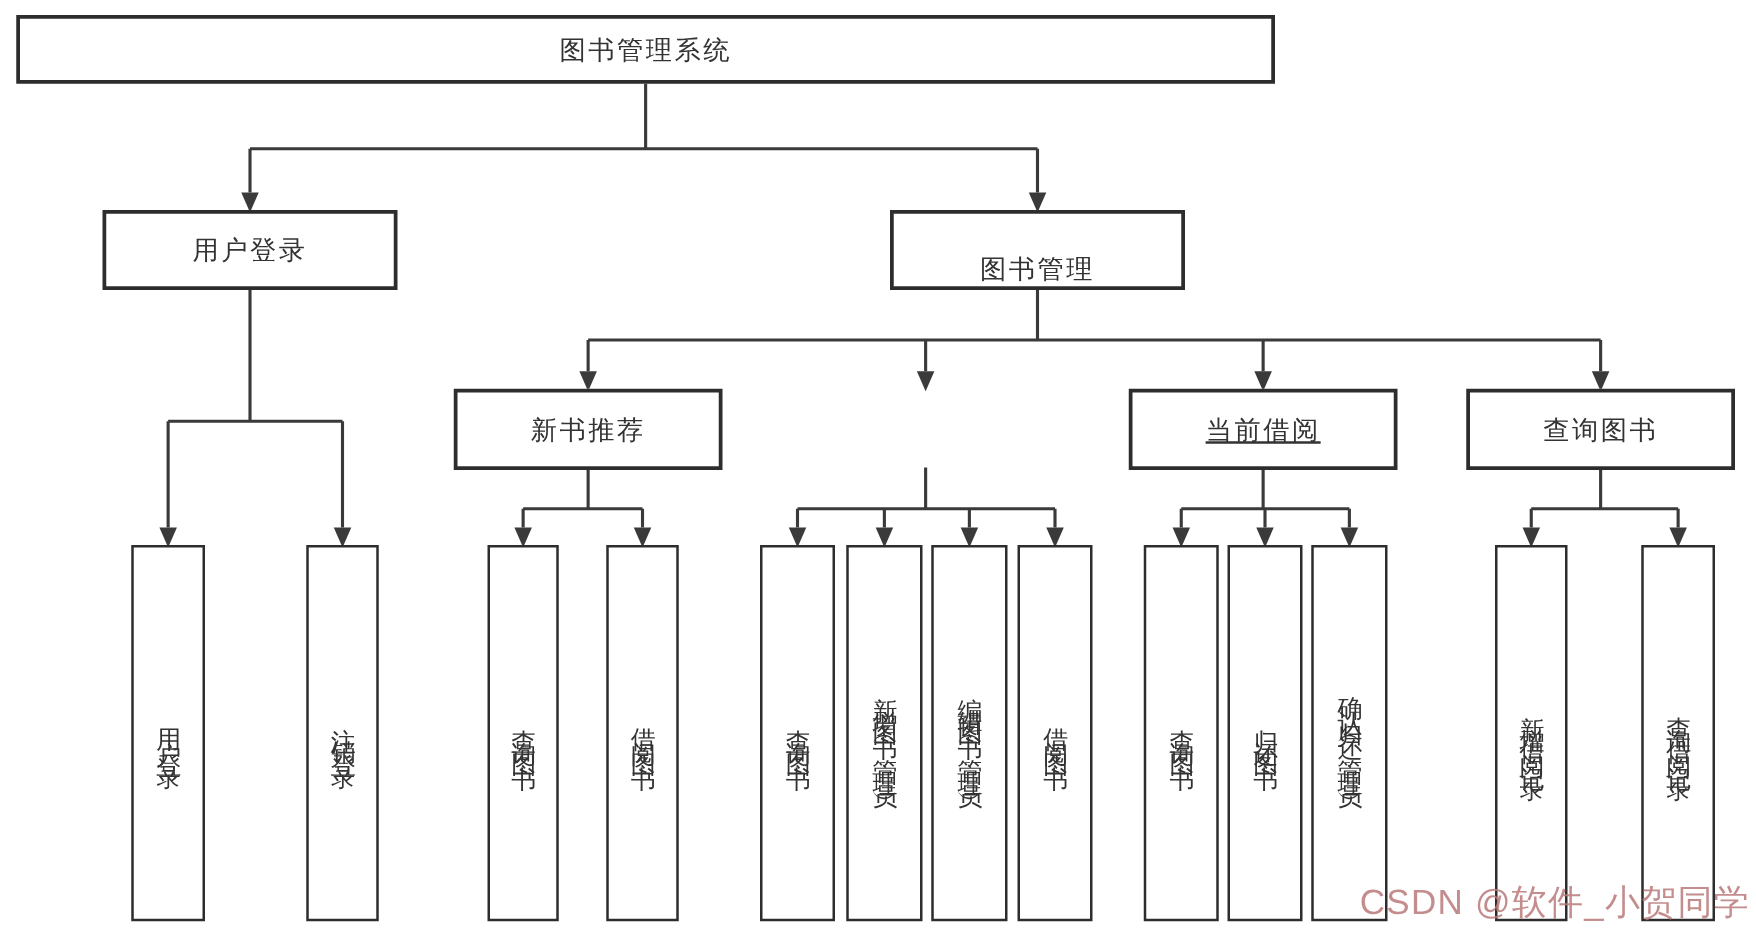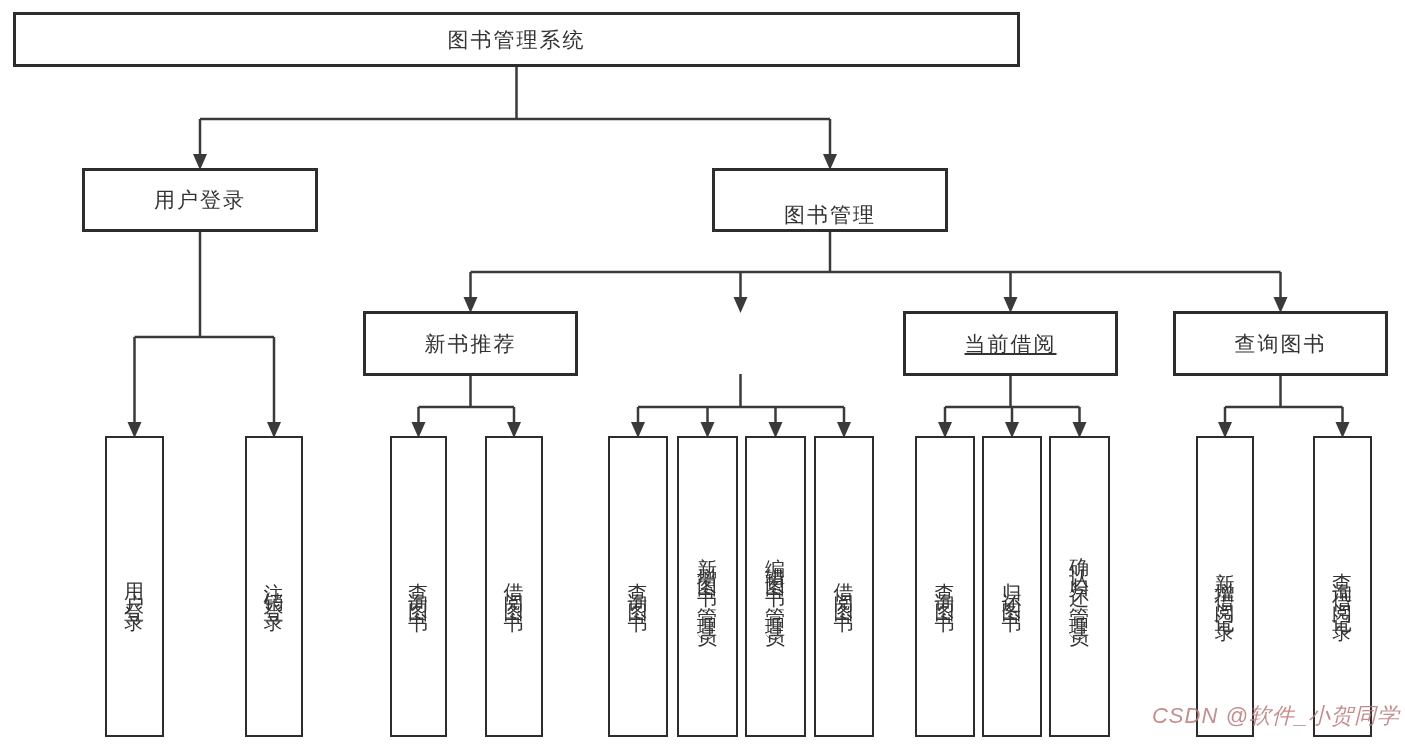--- a/index.html
+++ b/index.html
@@ -24,28 +24,27 @@
   .box.v{border-width:2.5px;font-size:20px;}
   .vt{
     writing-mode:vertical-rl;
     text-orientation:mixed;
     letter-spacing:10px;
     line-height:1.1;
     white-space:nowrap;
   }
   .watermark{
     position:absolute;
-    right:5px;bottom:16px;
+    right:5px;bottom:6px;
     z-index:5;
-    font-size:22px;
+    font-size:28px;
     letter-spacing:1px;
     color:var(--wm,rgba(186,122,122,0.8));
     opacity:.85;
     white-space:nowrap;
-    font-style:italic;
   }
 </style>
 </head>
 <body>
 
 <div class="stage">
   <svg id="connectors" width="1405" height="747">
       <line x1="516.5" y1="65" x2="516.5" y2="119" stroke="#3a3a3a" stroke-width="2.5"></line>
       <line x1="200" y1="119" x2="830" y2="119" stroke="#3a3a3a" stroke-width="2.5"></line>
       <line x1="200" y1="119" x2="200" y2="154" stroke="#3a3a3a" stroke-width="2.5"></line>

